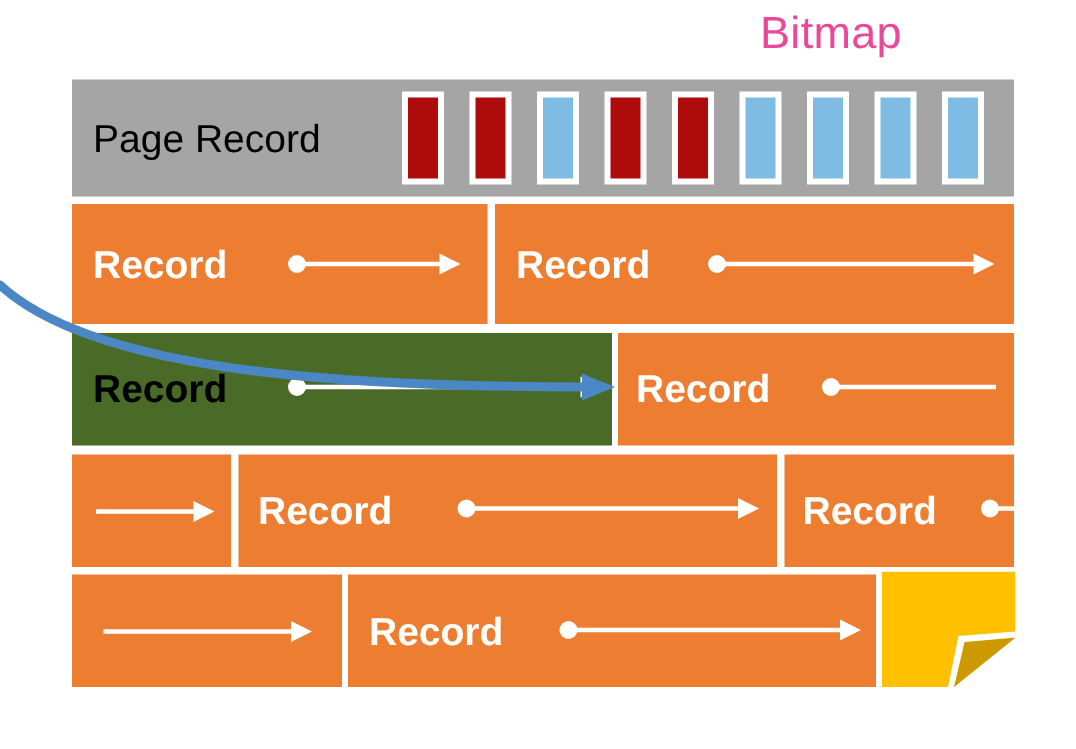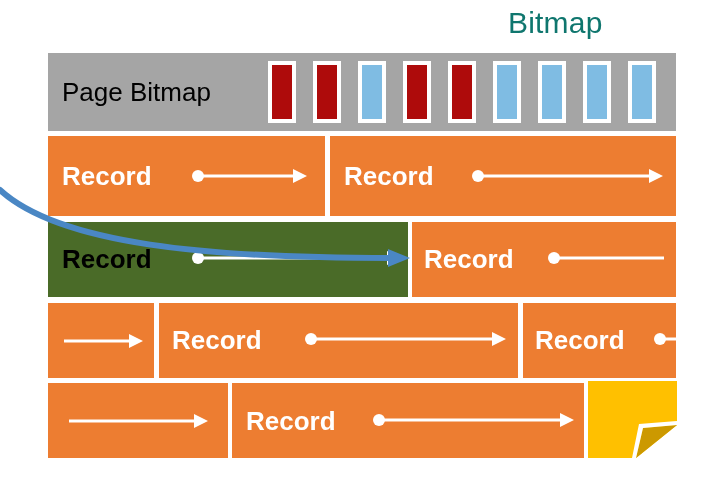--- a/index.html
+++ b/index.html
@@ -19,26 +19,27 @@
     position: absolute;
     left: 0; top: 0;
     width: 717px;
     height: 499px;
   }
 
   .abs { position: absolute; }
 
   
   #bitmap-title {
-    left: 508px;
+    left: 484px;
     top: 4px;
     width: 140px;
+    text-align: center;
     font-size: 30px;
     line-height: 38px;
-    color: #0f766e;
+    color: #ec4899;
     letter-spacing: 0.2px;
     white-space: nowrap;
   }
 
   
   #page-header {
     left: 48px;
     top: 53px;
     width: 628px;
     height: 78px;
@@ -104,21 +105,21 @@
   #fold-page { left: 588px; top: 381px; width: 89px; height: 77px; }
 </style>
 </head>
 <body>
 
 <div id="stage">
 
   <div class="abs" id="bitmap-title">Bitmap</div>
 
   <div class="abs" id="page-header"></div>
-  <div class="abs" id="page-header-label">Page Bitmap</div>
+  <div class="abs" id="page-header-label">Page Record</div>
 
   <div class="abs bitmap-cell bit-set" style="left:268px">
       <i></i>
     </div>
   <div class="abs bitmap-cell bit-set" style="left:313px">
       <i></i>
     </div>
   <div class="abs bitmap-cell bit-clear" style="left:358px">
       <i></i>
     </div>

